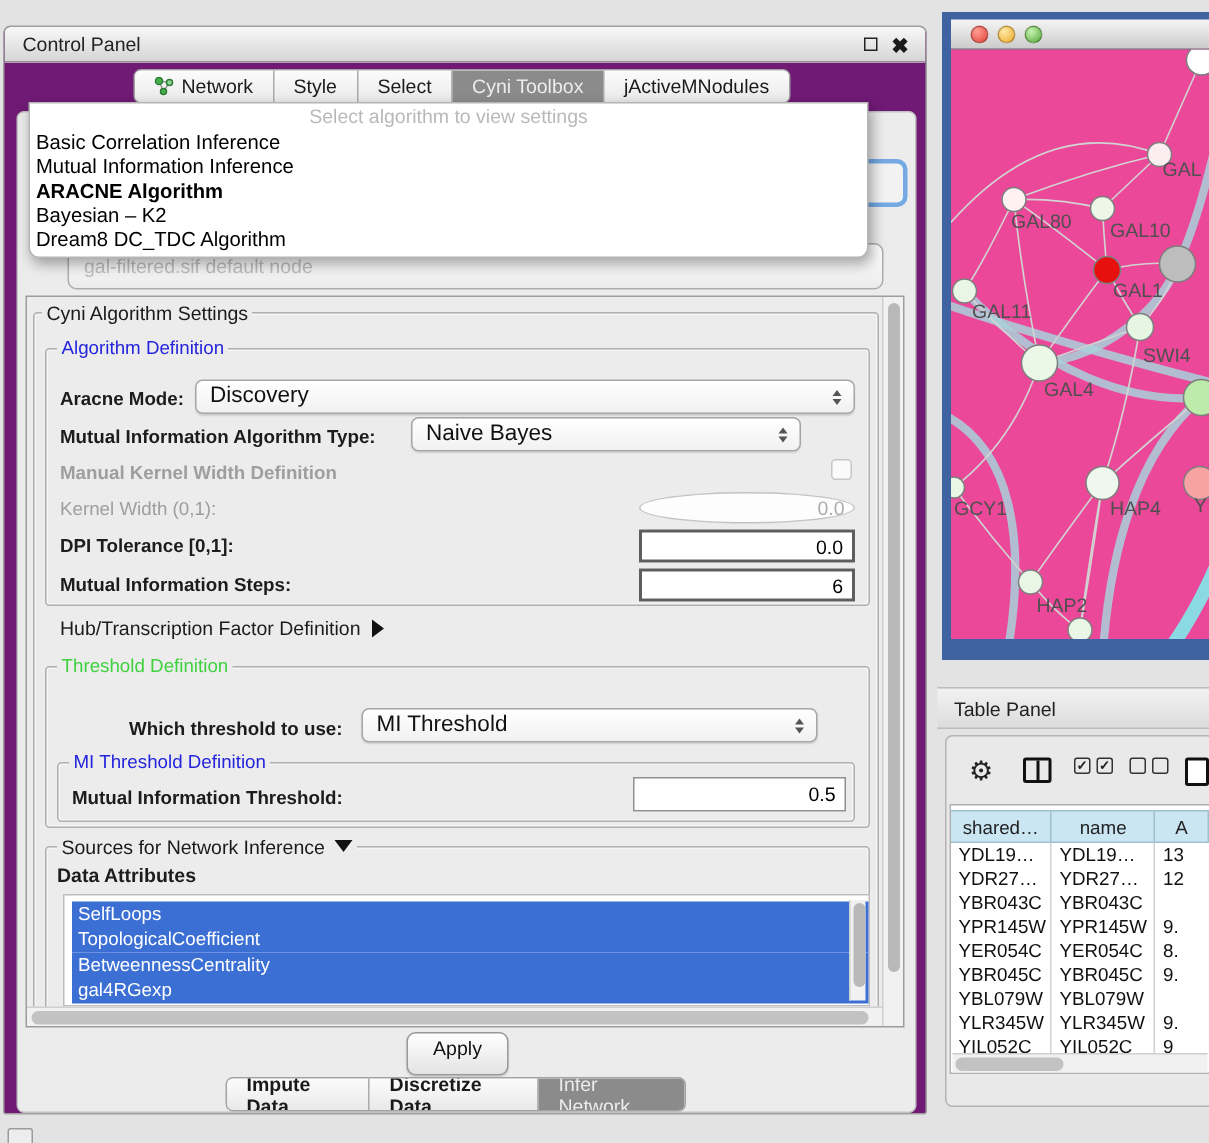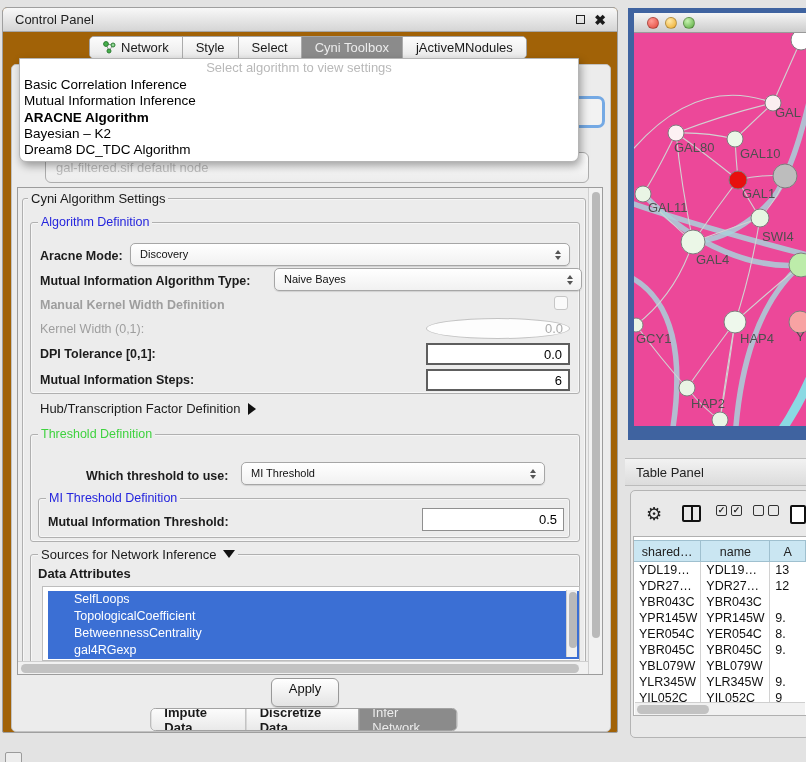--- a/index.html
+++ b/index.html
@@ -1,21 +1,21 @@
 <!DOCTYPE html>
 <html><head>
 <meta charset="utf-8">
 <style>
   html,body{margin:0;padding:0;background:#e3e3e3;}
   *{box-sizing:border-box;}
   #root{position:relative;width:806px;height:762px;overflow:hidden;
         font-family:"Liberation Sans",sans-serif;color:#1a1a1a;background:#e3e3e3;}
 
   
-  #cp{position:absolute;left:2px;top:7px;width:616px;height:726px;background:#a16207;
+  #cp{position:absolute;left:2px;top:17px;width:616px;height:726px;background:#701a75;
       border:1px solid #9f9f9f;border-radius:5px 5px 2px 2px;}
   .titlebar{position:absolute;left:0;top:0;width:100%;height:24px;
       background:linear-gradient(#f8f8f8,#d5d5d5);border-bottom:1px solid #a6a6a6;
       border-radius:4px 4px 0 0;}
   .titlebar .title{position:absolute;left:12px;top:4px;font-size:13px;color:#222;}
   .win-icon{position:absolute;top:5px;width:14px;height:14px;font-size:12px;line-height:14px;
       text-align:center;color:#1a1a1a;cursor:default;}
   #float-icon{right:30px;}
   #float-icon span{display:block;width:9px;height:9px;border:1.5px solid #222;margin:2px auto;}
   #close-icon{right:10px;font-weight:bold;font-size:14px;}
@@ -52,21 +52,21 @@
   .group{position:absolute;border:1px solid #b0b0b0;border-radius:3px;
       box-shadow:inset 0 0 0 1px rgba(255,255,255,.55);}
   .group-label{position:absolute;font-size:12.5px;background:#ececec;padding:0 3px;white-space:nowrap;}
   .lbl-blue{color:#2424dd;}
   .lbl-green{color:#3fd23f;}
 
   .form-label{position:absolute;font-size:12.5px;font-weight:bold;color:#1c1c1c;white-space:nowrap;}
   .form-label.dis{color:#9e9e9e;}
 
   .combo{position:absolute;background:linear-gradient(#ffffff,#f1f1f1);border:1px solid #a6a6a6;
-      border-radius:5px;font-size:11px;line-height:20px;padding-left:9px;color:#111;
+      border-radius:5px;font-size:15px;line-height:20px;padding-left:9px;color:#111;
       box-shadow:0 1px 1px rgba(0,0,0,.12);}
   .stepper{position:absolute;right:5px;top:0;bottom:0;width:12px;display:flex;flex-direction:column;
       align-items:center;justify-content:center;gap:2px;}
   .tri-up{width:0;height:0;border-left:3.5px solid transparent;border-right:3.5px solid transparent;
       border-bottom:4.5px solid #555;}
   .tri-down{width:0;height:0;border-left:3.5px solid transparent;border-right:3.5px solid transparent;
       border-top:4.5px solid #555;}
 
   .tfield{position:absolute;font-family:"Liberation Sans",sans-serif;font-size:13px;text-align:right;
       padding:0 6px;background:#fff;outline:none;}
@@ -85,21 +85,21 @@
   .hscroll{position:absolute;background:#f1f1f1;border-top:1px solid #cfcfcf;}
   .hscroll .thumb{position:absolute;top:2px;height:9px;background:#c2c2c2;border-radius:5px;}
 
   .expander-arrow-right{display:inline-block;width:0;height:0;border-top:6px solid transparent;
       border-bottom:6px solid transparent;border-left:8px solid #111;vertical-align:-2px;margin-left:8px;}
   .expander-arrow-down{display:inline-block;width:0;height:0;border-left:6px solid transparent;
       border-right:6px solid transparent;border-top:8px solid #111;vertical-align:1px;margin-left:6px;}
 
   .attr-list{position:absolute;background:#fff;border:1px solid #bdbdbd;overflow:hidden;}
   .attr-item{height:17px;line-height:17px;font-size:12.5px;color:#fff;background:#3b6fd4;
-      padding-left:26px;margin:0 2px 0 5px;width:554px;}
+      padding-left:4px;margin:0 2px 0 5px;width:554px;}
 
   .push-btn{position:absolute;background:linear-gradient(#ffffff,#e3e3e3);border:1px solid #999;
       border-radius:6px;font-size:13px;text-align:center;color:#111;
       box-shadow:0 1px 1px rgba(0,0,0,.15);}
 
   
   #net-frame{position:absolute;left:628px;top:8px;width:178px;height:432px;background:#3f63a0;}
   #net-titlebar{position:absolute;left:634px;top:13px;width:172px;height:20px;
       background:linear-gradient(#f5f5f5,#cccccc);border-bottom:1px solid #9a9a9a;}
   .light{position:absolute;top:4px;width:12px;height:12px;border-radius:50%;border:1px solid rgba(0,0,0,.25);}
@@ -214,21 +214,21 @@
       <div class="form-label" style="left:22px;top:61px;">Aracne Mode:</div>
       <div class="combo" style="left:112px;top:55px;width:440px;height:23px;">
         <span>Discovery</span>
         <span class="stepper">
             <span class="tri-up"></span>
             <span class="tri-down"></span>
           </span>
       </div>
 
       <div class="form-label" style="left:22px;top:86px;">Mutual Information Algorithm Type:</div>
-      <div class="combo" style="left:256px;top:80px;width:308px;height:23px;">
+      <div class="combo" style="left:256px;top:80px;width:260px;height:23px;">
         <span>Naive Bayes</span>
         <span class="stepper">
             <span class="tri-up"></span>
             <span class="tri-down"></span>
           </span>
       </div>
 
       <div class="form-label dis" style="left:22px;top:110px;">Manual Kernel Width Definition</div>
       <div class="checkbox" style="left:536px;top:108px;"></div>
 

